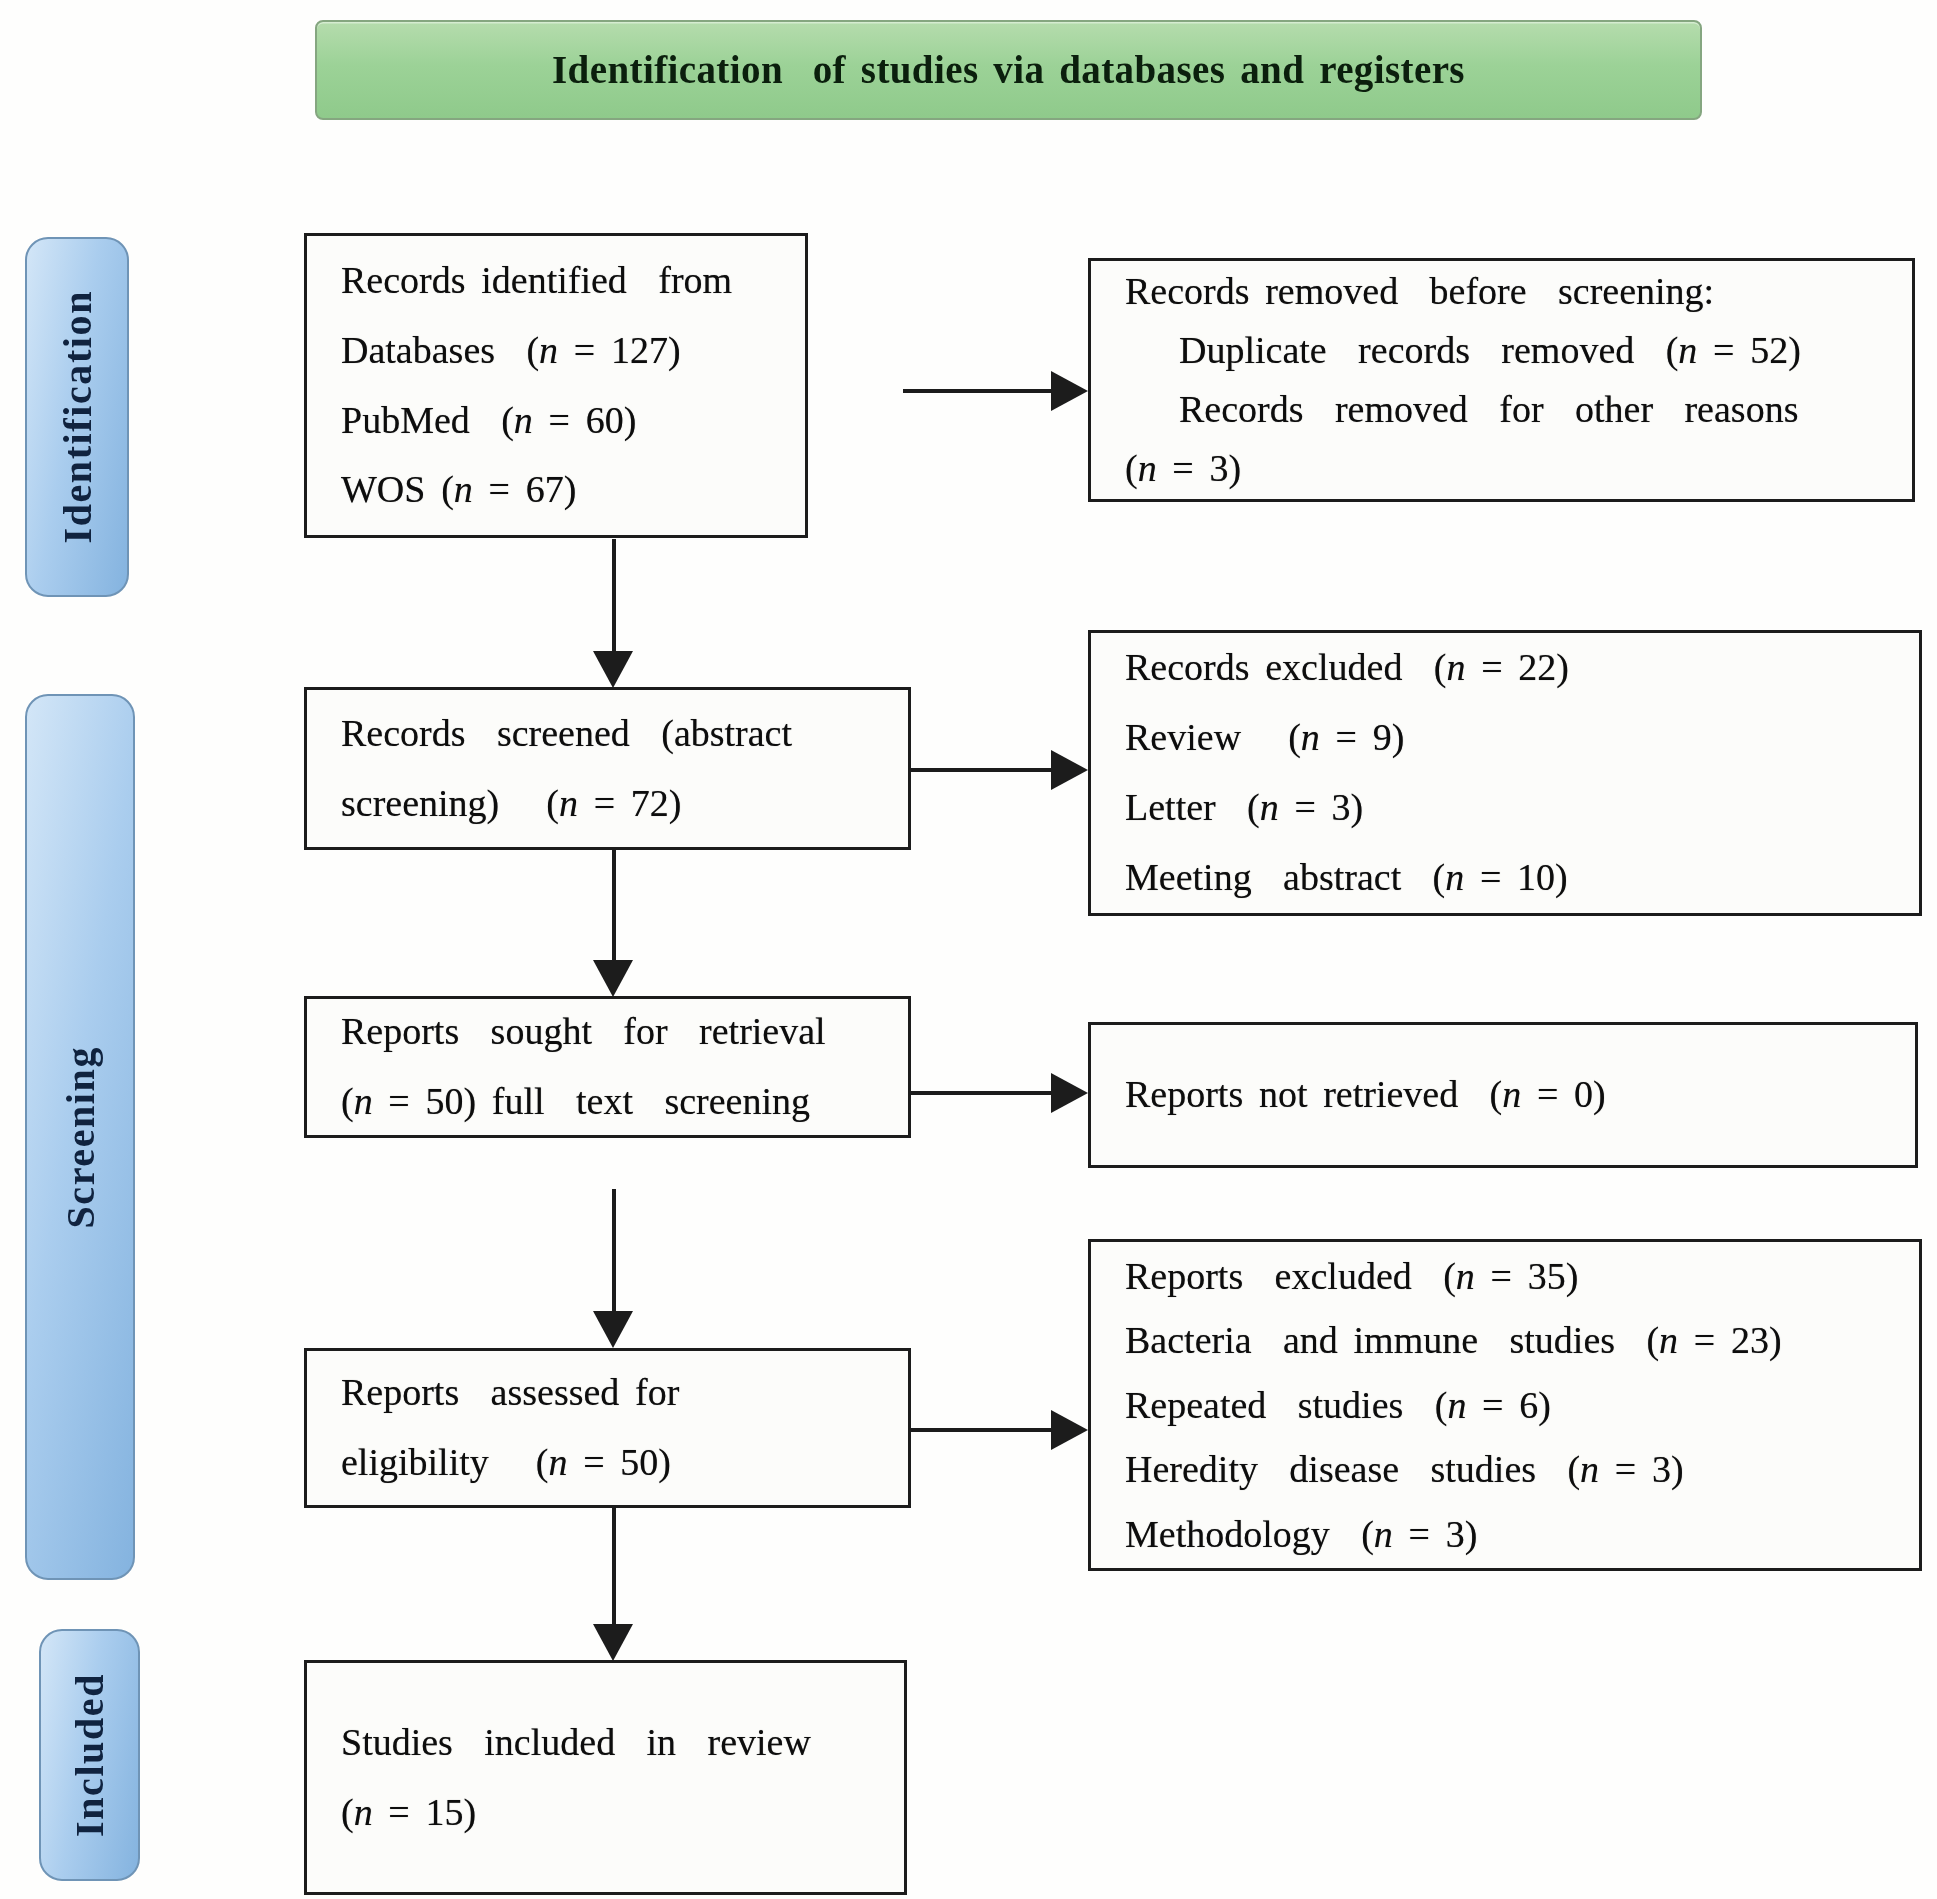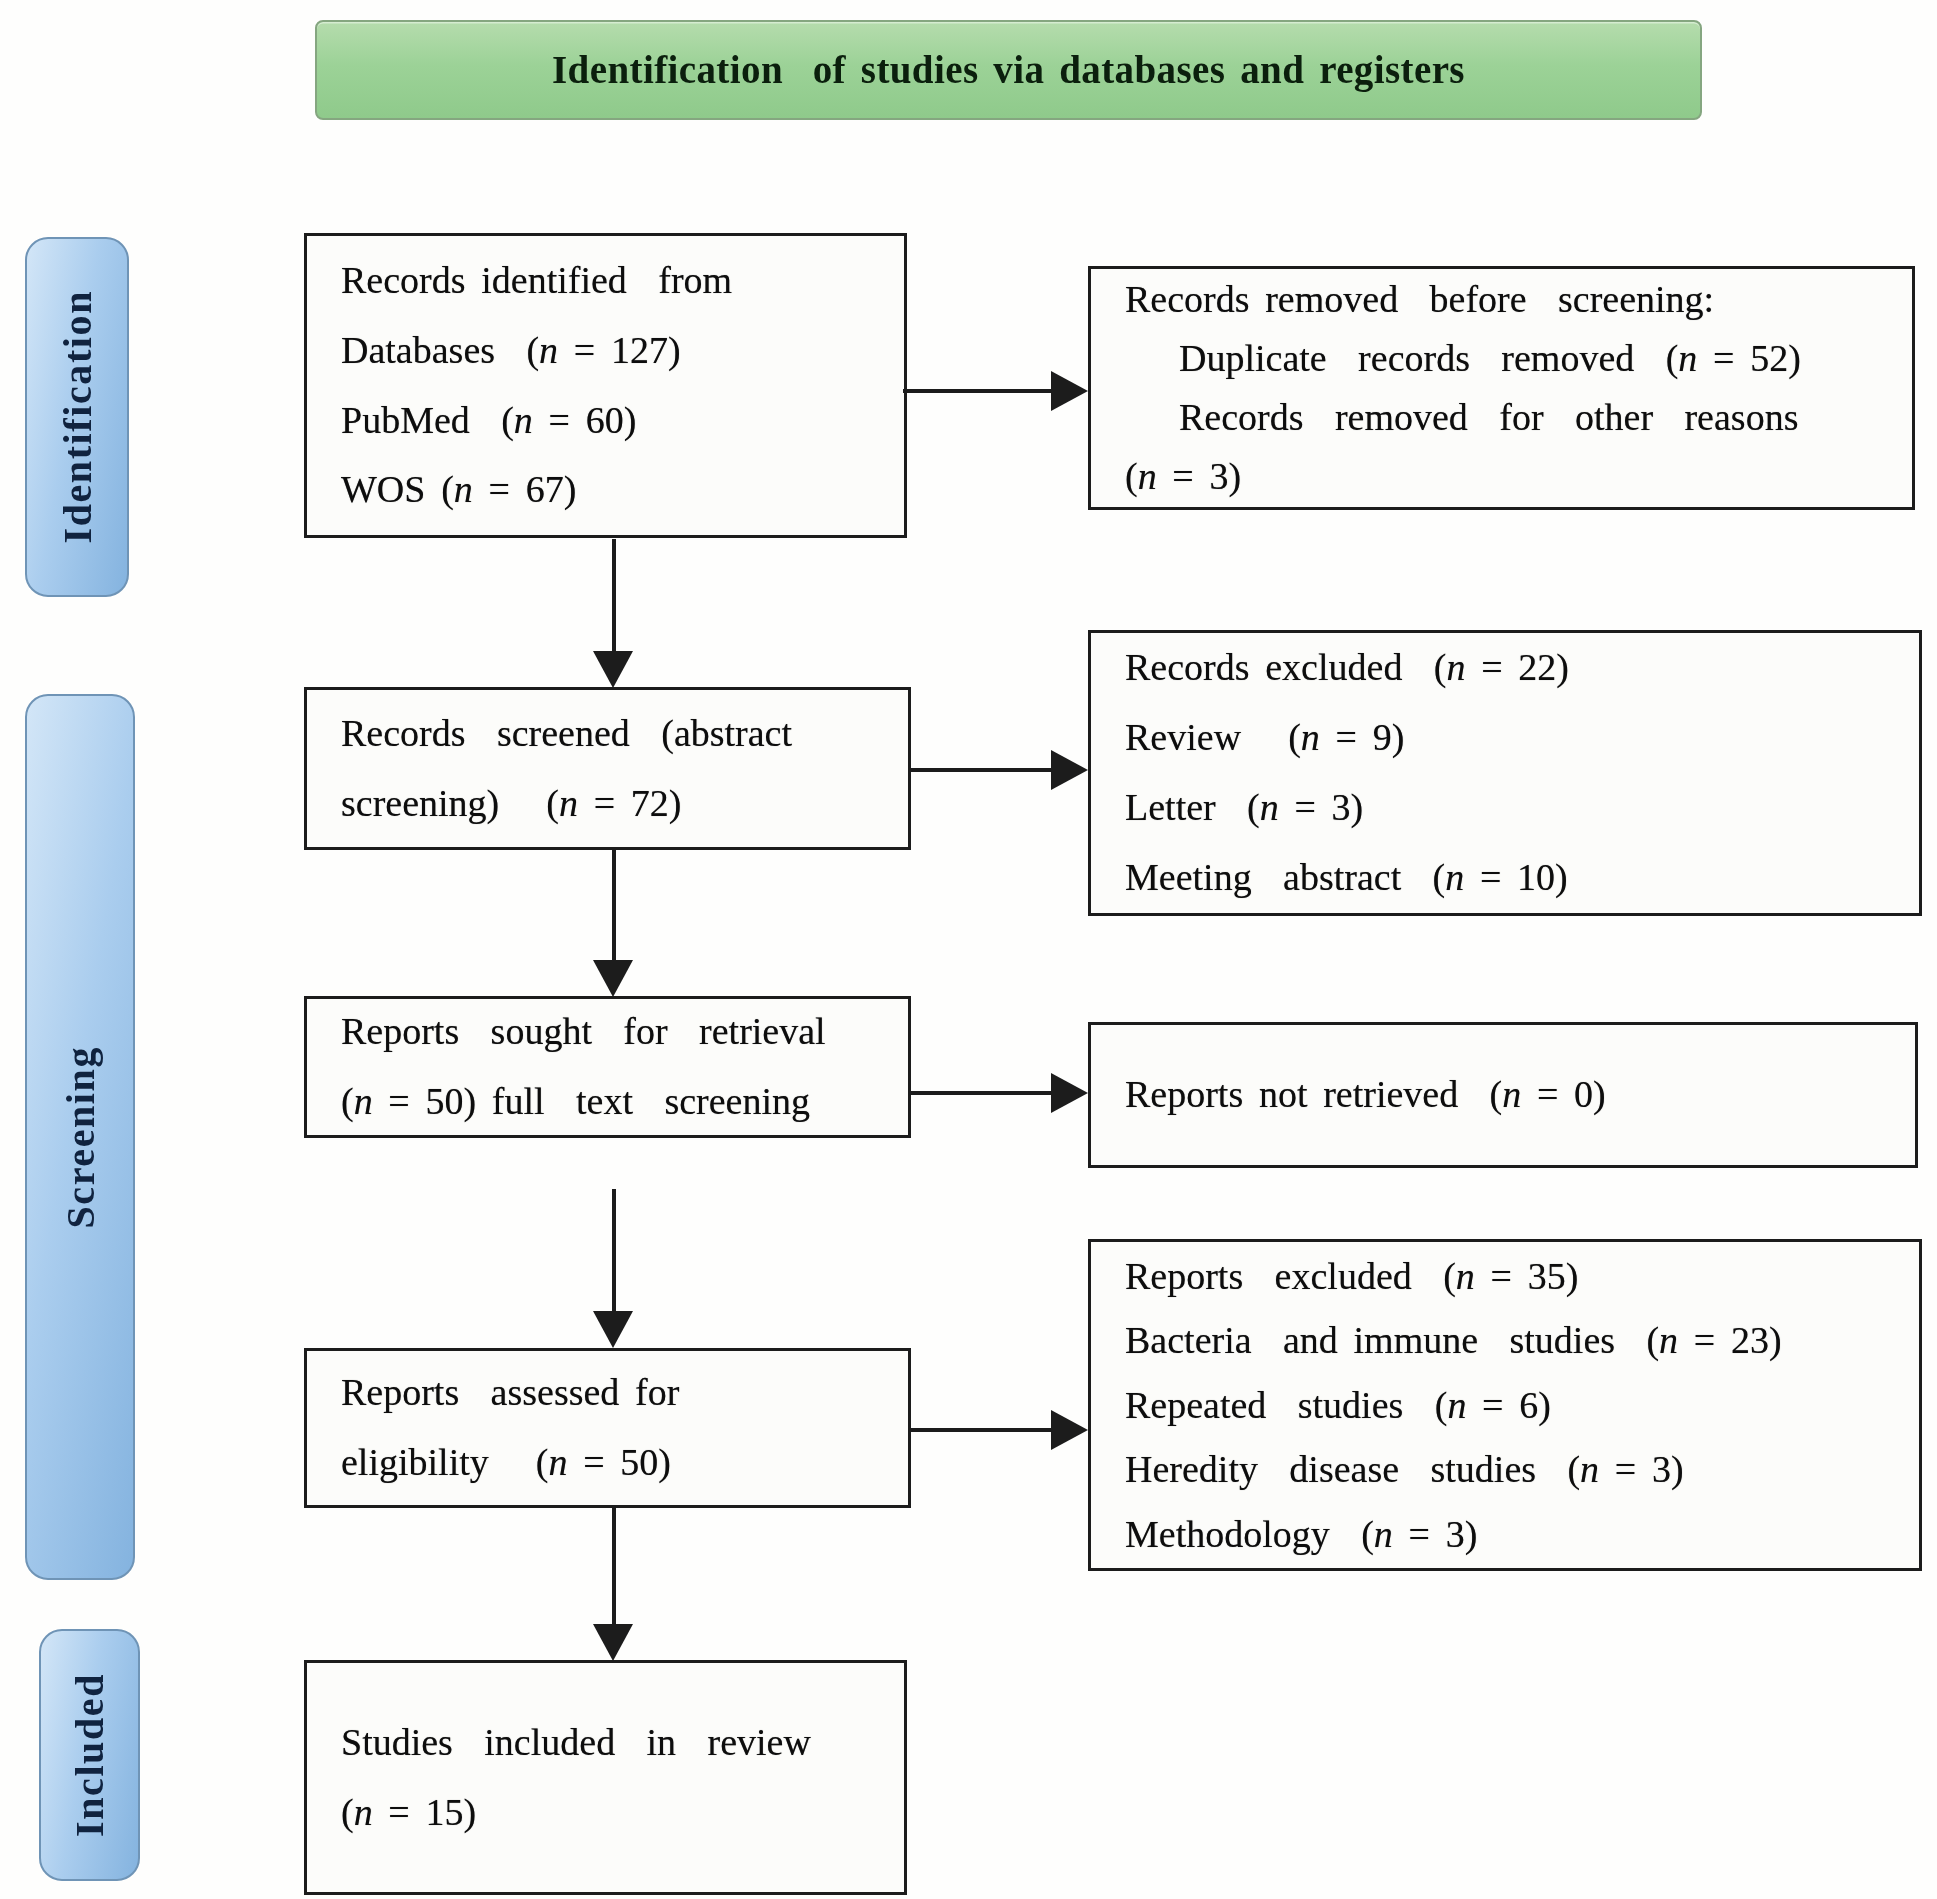--- a/index.html
+++ b/index.html
@@ -98,21 +98,21 @@
   <div class="stage-bar" style="left:25px; top:237px; width:104px; height:360px;">
     <span class="stage-bar-text">Identification</span>
   </div>
   <div class="stage-bar" style="left:25px; top:694px; width:110px; height:886px;">
     <span class="stage-bar-text">Screening</span>
   </div>
   <div class="stage-bar" style="left:39px; top:1629px; width:101px; height:252px;">
     <span class="stage-bar-text">Included</span>
   </div>
 
-  <div class="flow-box" style="left:304px; top:233px; width:603px; height:305px;">
+  <div class="flow-box" style="left:304px; top:233px; width:504px; height:305px;">
     <div class="tl">Records identified  from</div>
     <div class="tl">Databases  (<i>n</i> = 127)</div>
     <div class="tl">PubMed  (<i>n</i> = 60)</div>
     <div class="tl">WOS (<i>n</i> = 67)</div>
   </div>
 
   <div class="flow-box" style="left:304px; top:687px; width:607px; height:163px;">
     <div class="tl">Records  screened  (abstract</div>
     <div class="tl">screening)   (<i>n</i> = 72)</div>
   </div>
@@ -125,21 +125,21 @@
   <div class="flow-box" style="left:304px; top:1348px; width:607px; height:160px;">
     <div class="tl">Reports  assessed for</div>
     <div class="tl">eligibility   (<i>n</i> = 50)</div>
   </div>
 
   <div class="flow-box" style="left:304px; top:1660px; width:603px; height:235px;">
     <div class="tl">Studies  included  in  review</div>
     <div class="tl">(<i>n</i> = 15)</div>
   </div>
 
-  <div class="flow-box lh-tight" style="left:1088px; top:266px; width:827px; height:244px;">
+  <div class="flow-box lh-tight" style="left:1088px; top:258px; width:827px; height:244px;">
     <div class="tl">Records removed  before  screening:</div>
     <div class="tl ind">Duplicate  records  removed  (<i>n</i> = 52)</div>
     <div class="tl ind">Records  removed  for  other  reasons</div>
     <div class="tl">(<i>n</i> = 3)</div>
   </div>
 
   <div class="flow-box" style="left:1088px; top:630px; width:834px; height:286px;">
     <div class="tl">Records excluded  (<i>n</i> = 22)</div>
     <div class="tl">Review   (<i>n</i> = 9)</div>
     <div class="tl">Letter  (<i>n</i> = 3)</div>

